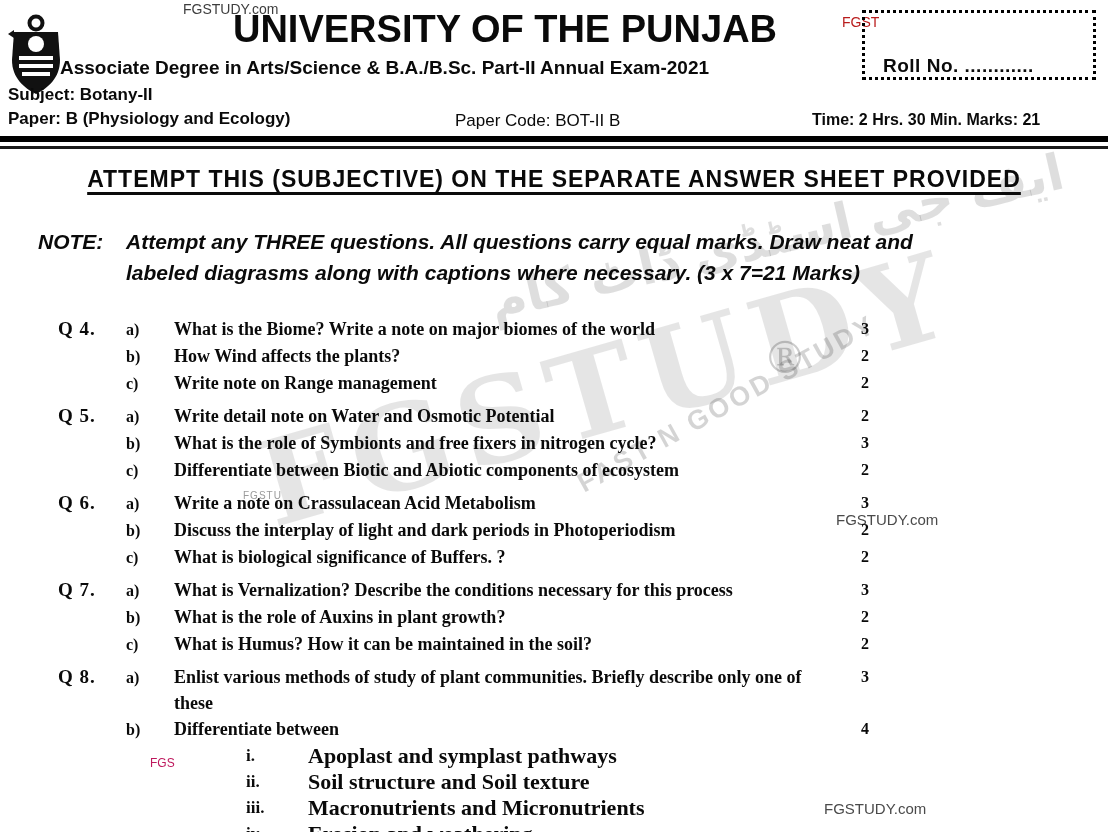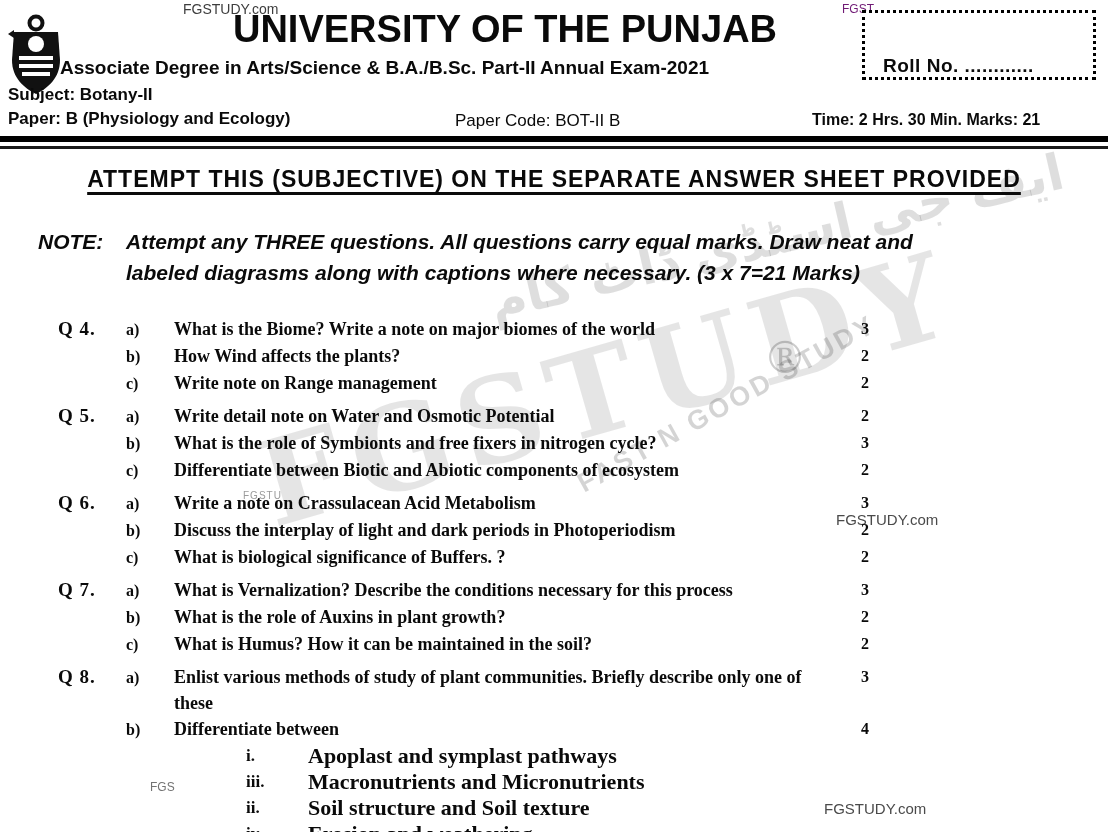--- a/index.html
+++ b/index.html
@@ -3,40 +3,40 @@
 <meta charset="utf-8">
 <style>
   html,body{margin:0;padding:0;background:#ffffff;}
   .page{
     position:relative;width:1108px;height:832px;background:#fff;overflow:hidden;
     font-family:"Liberation Sans",sans-serif;color:#0a0a0a;
   }
   
   .wm{position:absolute;color:#555;pointer-events:none;}
   .wm-top{left:183px;top:1px;font-size:14px;color:#3d3d3d;}
-  .wm-fgst{left:842px;top:2px;font-size:12px;color:#701a75;}
+  .wm-fgst{left:842px;top:14px;font-size:14px;color:#b91c1c;}
   .wm-big{
     left:250px;top:330px;width:640px;text-align:center;
     font-family:"DejaVu Serif",serif;font-weight:bold;font-size:118px;
     letter-spacing:10px;color:rgba(0,0,0,0.10);
     transform:rotate(-16deg);transform-origin:center;
   }
   .wm-big-sub{
     left:580px;top:470px;font-size:27px;font-weight:bold;letter-spacing:3px;
     color:rgba(0,0,0,0.17);transform:rotate(-29deg);transform-origin:left;
   }
   .wm-reg{left:763px;top:332px;font-size:44px;color:rgba(0,0,0,0.20);font-family:"DejaVu Serif",serif;}
   .wm-urdu{
     left:400px;top:295px;width:680px;font-family:"DejaVu Sans",sans-serif;
     font-size:50px;font-weight:bold;color:rgba(0,0,0,0.13);
     transform:rotate(-13deg);transform-origin:left;direction:rtl;
   }
   .wm-mid-right{left:836px;top:511px;font-size:15px;color:#4a4a4a;}
   .wm-q6b{left:243px;top:490px;font-size:10px;color:#9a9a9a;letter-spacing:1px;}
-  .wm-bottom-left{left:150px;top:780px;font-size:12px;color:#737373;}
+  .wm-bottom-left{left:150px;top:756px;font-size:12px;color:#be185d;}
   .wm-bottom-right{left:824px;top:800px;font-size:15px;color:#4a4a4a;}
   
   .logo{position:absolute;left:6px;top:14px;width:60px;height:84px;}
   .title{
     position:absolute;left:150px;top:8px;width:710px;text-align:center;
     font-size:38px;font-weight:bold;letter-spacing:0px;white-space:nowrap;
   }
   .subtitle{
     position:absolute;left:60px;top:57px;width:800px;
     font-size:19px;font-weight:bold;white-space:nowrap;
@@ -236,38 +236,38 @@
         <div class="sub-inner">
           <div class="sub-roman">i.</div>
           <div class="sub-text">Apoplast and symplast pathways</div>
         </div>
         <div></div>
       </div>
       <div class="sub-row">
         <div></div>
         <div></div>
         <div class="sub-inner">
+          <div class="sub-roman">ii.</div>
+          <div class="sub-text">Soil structure and Soil texture</div>
+        </div>
+        <div></div>
+      </div>
+      <div class="sub-row">
+        <div></div>
+        <div></div>
+        <div class="sub-inner">
           <div class="sub-roman">iii.</div>
           <div class="sub-text">Macronutrients and Micronutrients</div>
         </div>
         <div></div>
       </div>
       <div class="sub-row">
         <div></div>
         <div></div>
         <div class="sub-inner">
-          <div class="sub-roman">ii.</div>
-          <div class="sub-text">Soil structure and Soil texture</div>
-        </div>
-        <div></div>
-      </div>
-      <div class="sub-row">
-        <div></div>
-        <div></div>
-        <div class="sub-inner">
           <div class="sub-roman">iv.</div>
           <div class="sub-text">Erosion and weathering</div>
         </div>
         <div></div>
       </div>
     </div>
 
   </div>
 </div>
 

